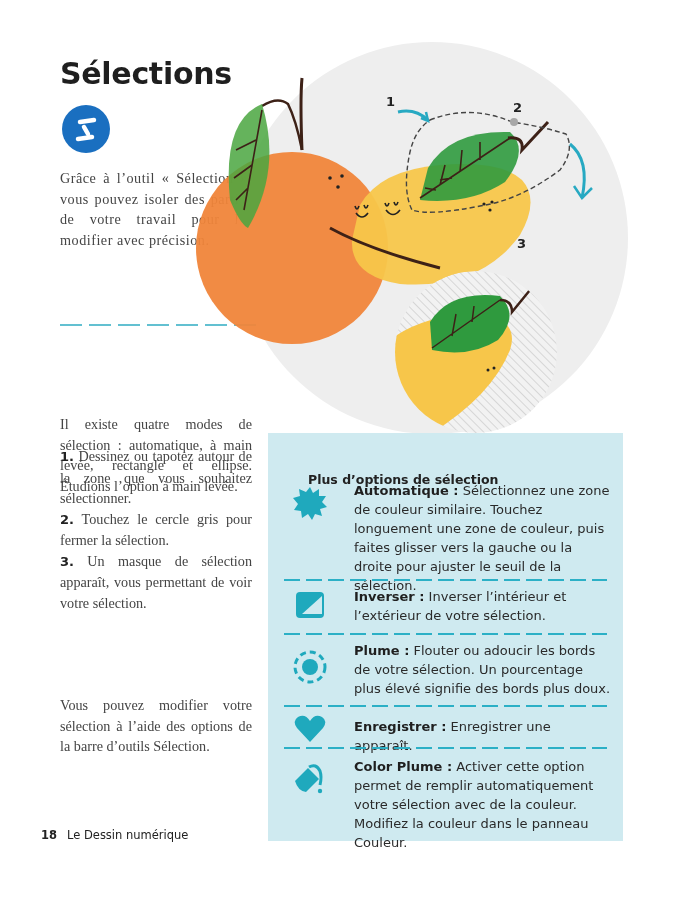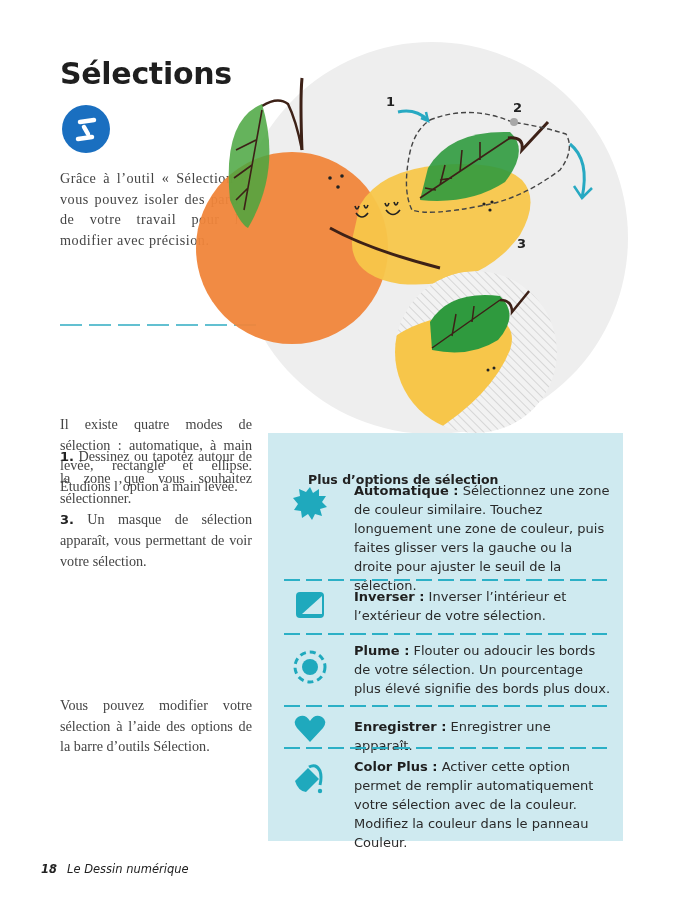--- a/index.html
+++ b/index.html
@@ -51,22 +51,22 @@
     position: absolute; left: 86px; width: 258px;
     font-family: "DejaVu Sans", sans-serif; font-size: 13px; line-height: 19px; color: #2a2a2a;
   }
   .opt-text b { font-weight: bold; color: #1f1f1f; }
   .dash {
     position: absolute; left: 16px; width: 323px; height: 2px;
     background: repeating-linear-gradient(90deg, #2cb0c6 0 16px, transparent 16px 22px);
   }
 
   .footer {
-    position: absolute; left: 41px; top: 862px;
-    font-family: "DejaVu Sans", sans-serif; font-size: 11.5px; color: #222; font-style: italic;
+    position: absolute; left: 41px; top: 828px;
+    font-family: "DejaVu Sans", sans-serif; font-size: 11.5px; color: #222;
   }
   .footer .pg { font-weight: bold; margin-right: 10px; }
 </style>
 </head>
 <body>
 
 <h1 class="title">Sélections</h1>
 
 <div class="tool-icon">
   <svg width="48" height="48" viewBox="0 0 48 48">
@@ -75,20 +75,21 @@
     <path d="M16 34 L30 32" stroke="#fff" stroke-width="4.5" stroke-linecap="round" fill="none"></path>
   </svg>
 </div>
 
 <p class="body-text p1">Grâce à l’outil « Sélection », vous pouvez isoler des parties de votre travail pour les modifier avec précision.</p>
 <div class="dash-left"></div>
 <p class="body-text p2">Il existe quatre modes de sélection : automatique, à main levée, rectangle et ellipse. Étudions l’option à main levée.</p>
 
 <div class="body-text p3">
   <div><span class="step-num">1.</span><span> Dessinez ou tapotez autour de la zone que vous souhaitez sélectionner.</span></div>
+  <div><span class="step-num">2.</span><span> Touchez le cercle gris pour fermer la sélection.</span></div>
   <div><span class="step-num">3.</span><span> Un masque de sélection apparaît, vous permettant de voir votre sélection.</span></div>
 </div>
 
 <p class="body-text p4">Vous pouvez modifier votre sélection à l’aide des options de la barre d’outils Sélection.</p>
 
 <svg class="illus" viewBox="0 0 700 440">
   <defs>
     <pattern id="hatch" width="6" height="6" patternUnits="userSpaceOnUse" patternTransform="rotate(-45)">
       <rect width="6" height="6" fill="#f2f2f2"></rect>
       <line x1="0" y1="0" x2="0" y2="6" stroke="#cfcfcf" stroke-width="1.6"></line>
@@ -181,19 +182,19 @@
     <div class="opt-text" style="top:0"><b>Enregistrer :</b><span> Enregistrer une apparaît.</span></div>
   </div>
   <div class="dash" style="top:314px"></div>
 
   <div class="opt" style="top:324px">
     <svg class="opt-icon" style="top:4px" viewBox="0 0 36 36">
       <path d="M3 20 L16 7 L27 18 L14 31 Q6 30 3 20 Z" fill="#1fa9bd"></path>
       <path d="M17 6 Q24 2 28 10 Q30 16 28 24" stroke="#1fa9bd" stroke-width="3" fill="none"></path>
       <circle cx="28" cy="30" r="2.2" fill="#1fa9bd"></circle>
     </svg>
-    <div class="opt-text" style="top:0"><b>Color Plus :</b><span> Activer cette option permet de remplir automatiquement votre sélection avec de la couleur. Modifiez la couleur dans le panneau Couleur.</span></div>
+    <div class="opt-text" style="top:0"><b>Color Plume :</b><span> Activer cette option permet de remplir automatiquement votre sélection avec de la couleur. Modifiez la couleur dans le panneau Couleur.</span></div>
   </div>
 </div>
 
 <div class="footer">
   <span class="pg">18</span><span>Le Dessin numérique</span>
 </div>
 
 </body></html>

